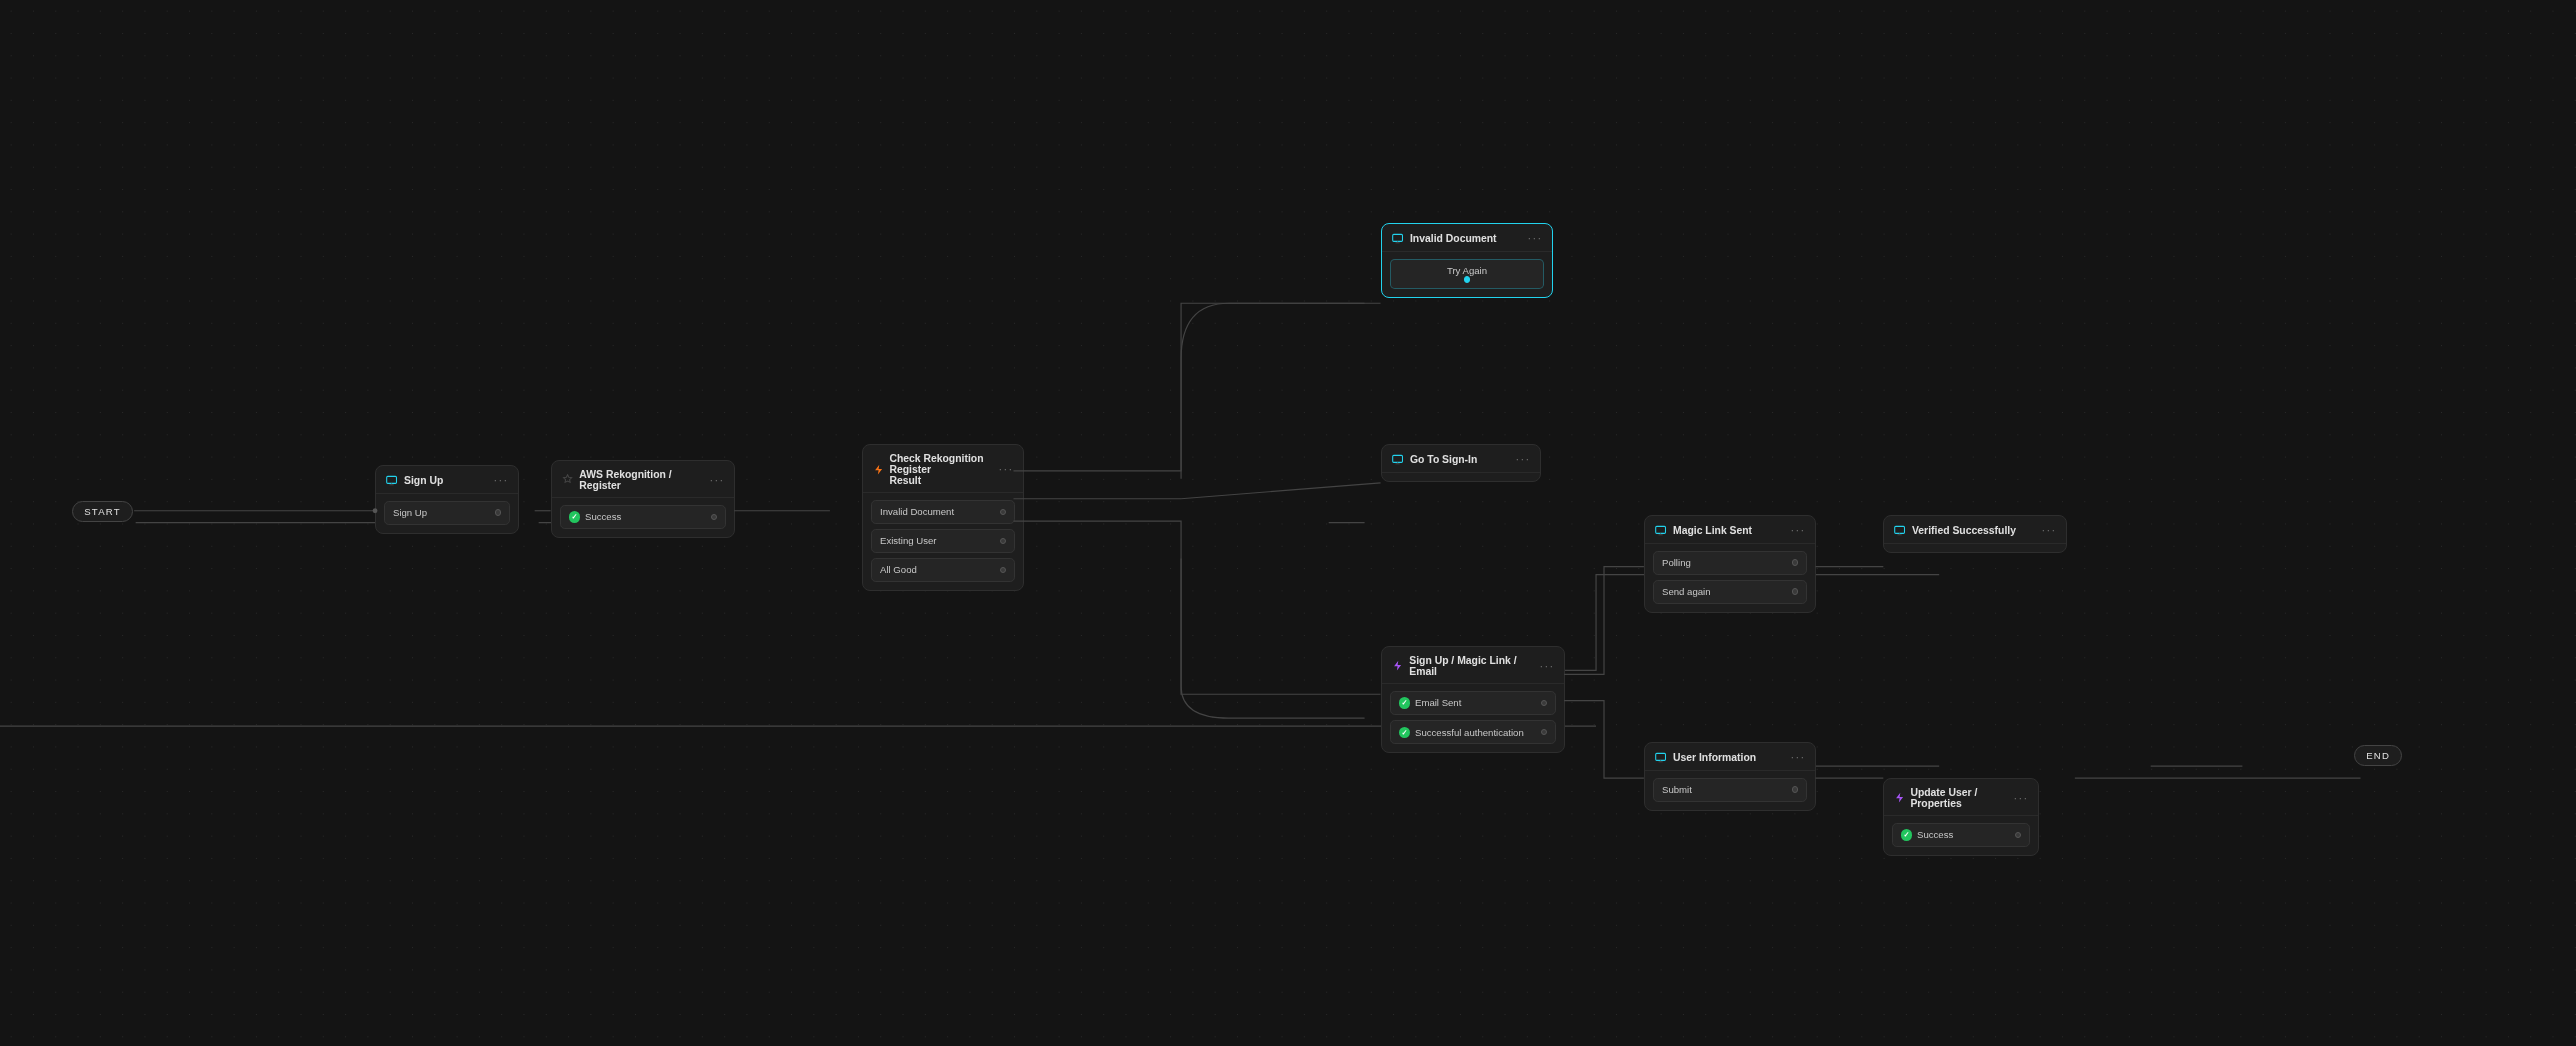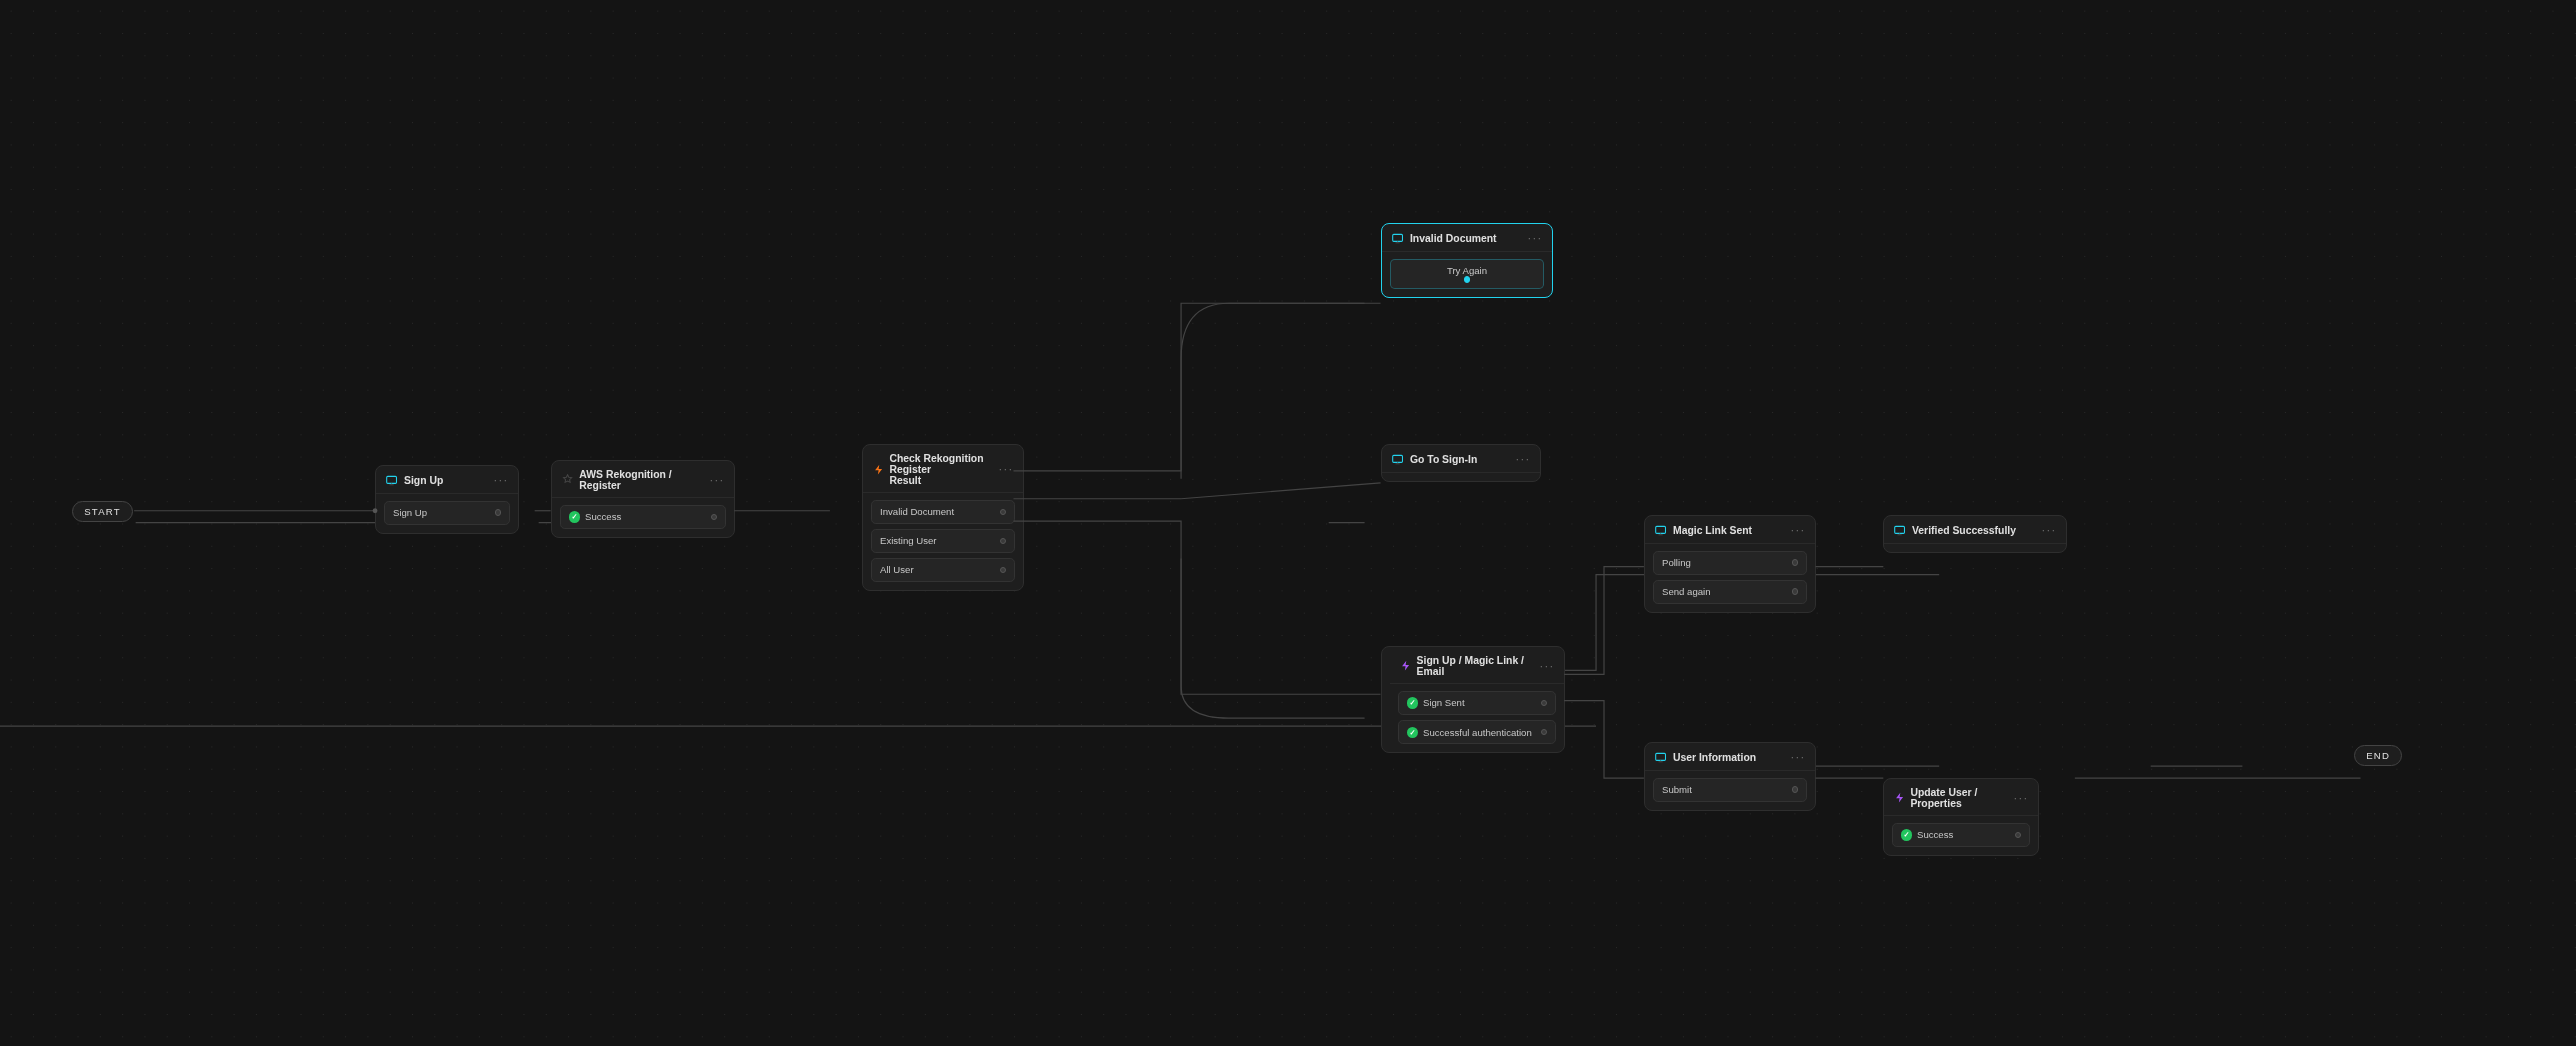--- a/index.html
+++ b/index.html
@@ -241,21 +241,21 @@
   <div class="node-body">
     <div class="node-row">
       <span>Invalid Document</span>
       <span class="row-dot"></span>
     </div>
     <div class="node-row">
       <span>Existing User</span>
       <span class="row-dot"></span>
     </div>
     <div class="node-row">
-      <span>All User</span>
+      <span>All Good</span>
       <span class="row-dot"></span>
     </div>
   </div>
 </div>
 
 <div class="node node-border-cyan" style="left: 1381px; top: 223px; width: 172px;">
   <div class="node-header">
     <div class="node-title">
       <span class="node-icon icon-cyan">
         <svg width="11.2" height="11.2" viewBox="0 0 16 16" fill="currentColor">
@@ -287,37 +287,37 @@
         </svg>
       </span>
       <span>Go To Sign-In</span>
     </div>
     <span class="node-menu">···</span>
   </div>
   <div class="node-body" style="padding: 3.2px 8px 4.8px;">
   </div>
 </div>
 
-<div class="node" style="left: 1381px; top: 646px; width: 184px; padding-left: 8px;">
+<div class="node" style="left: 1381px; top: 646px; width: 184px;">
   <div class="node-header">
     <div class="node-title">
       <span class="node-icon icon-purple">
         <svg width="11.2" height="11.2" viewBox="0 0 16 16" fill="currentColor">
           <polygon points="9,1 3,9 8,9 7,15 13,7 8,7"></polygon>
         </svg>
       </span>
       <span>Sign Up / Magic Link / Email</span>
     </div>
     <span class="node-menu">···</span>
   </div>
   <div class="node-body">
     <div class="node-row">
       <span class="row-label">
         <span class="status-icon-green"></span>
-        <span>Sign Sent</span>
+        <span>Email Sent</span>
       </span>
       <span class="row-dot"></span>
     </div>
     <div class="node-row">
       <span class="row-label">
         <span class="status-icon-green"></span>
         <span>Successful authentication</span>
       </span>
       <span class="row-dot"></span>
     </div>

